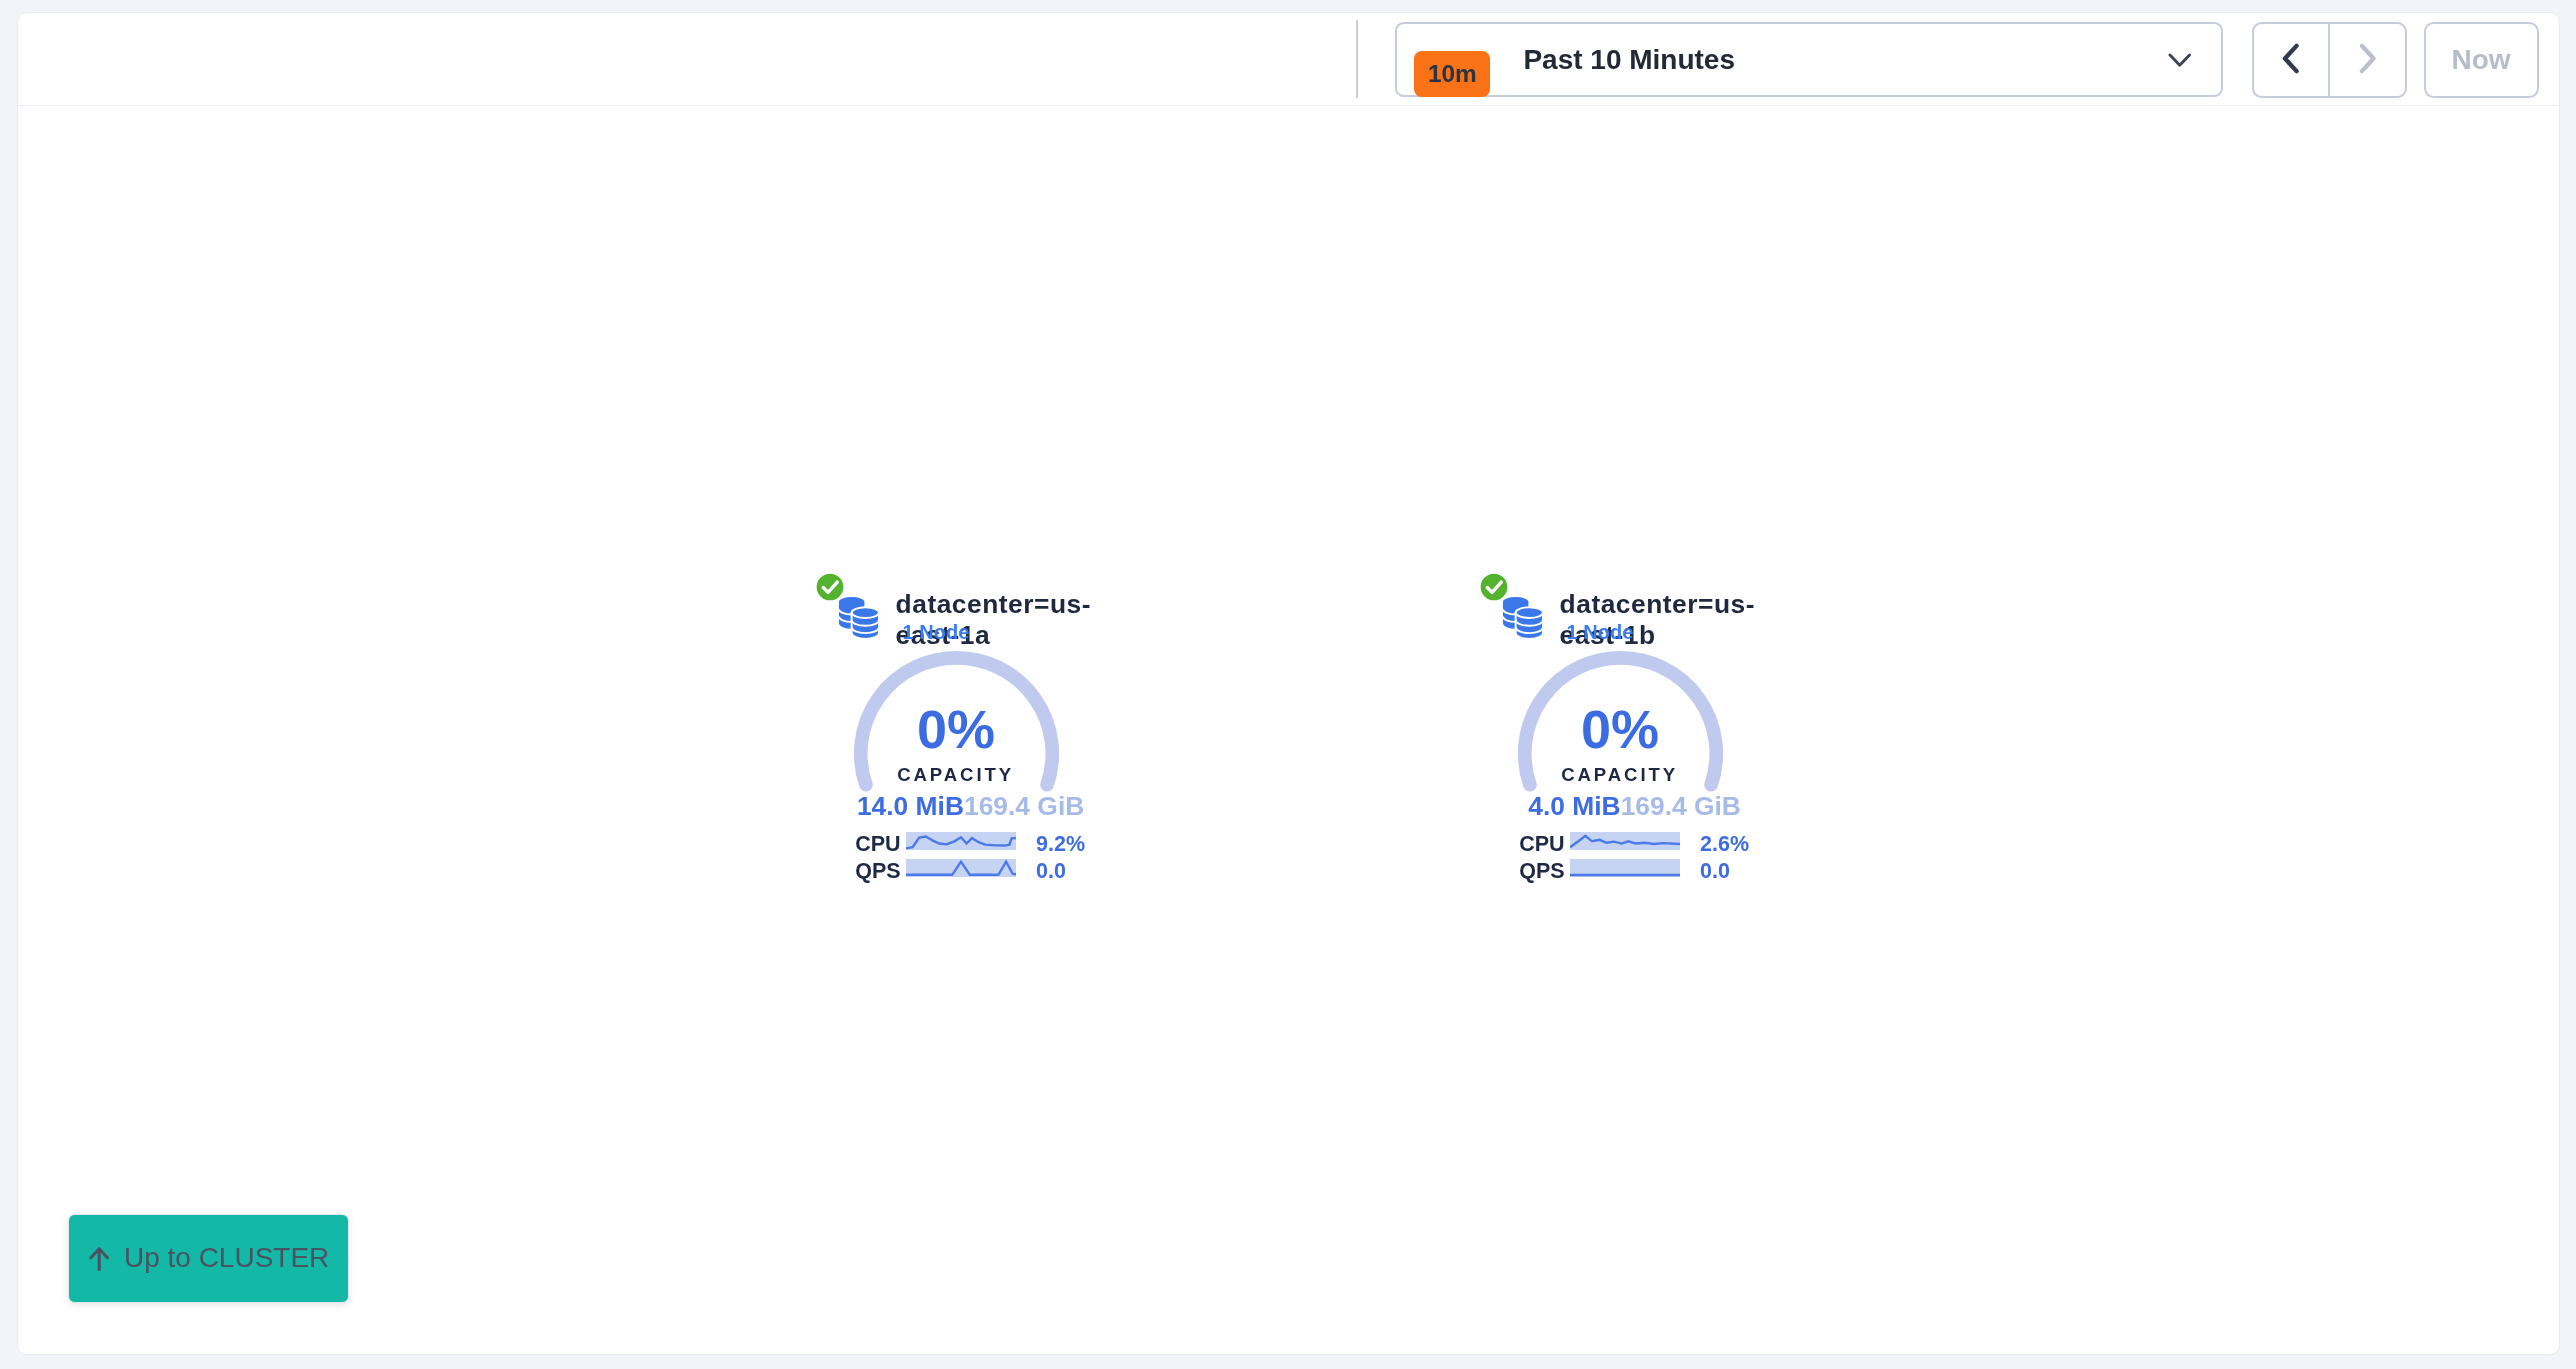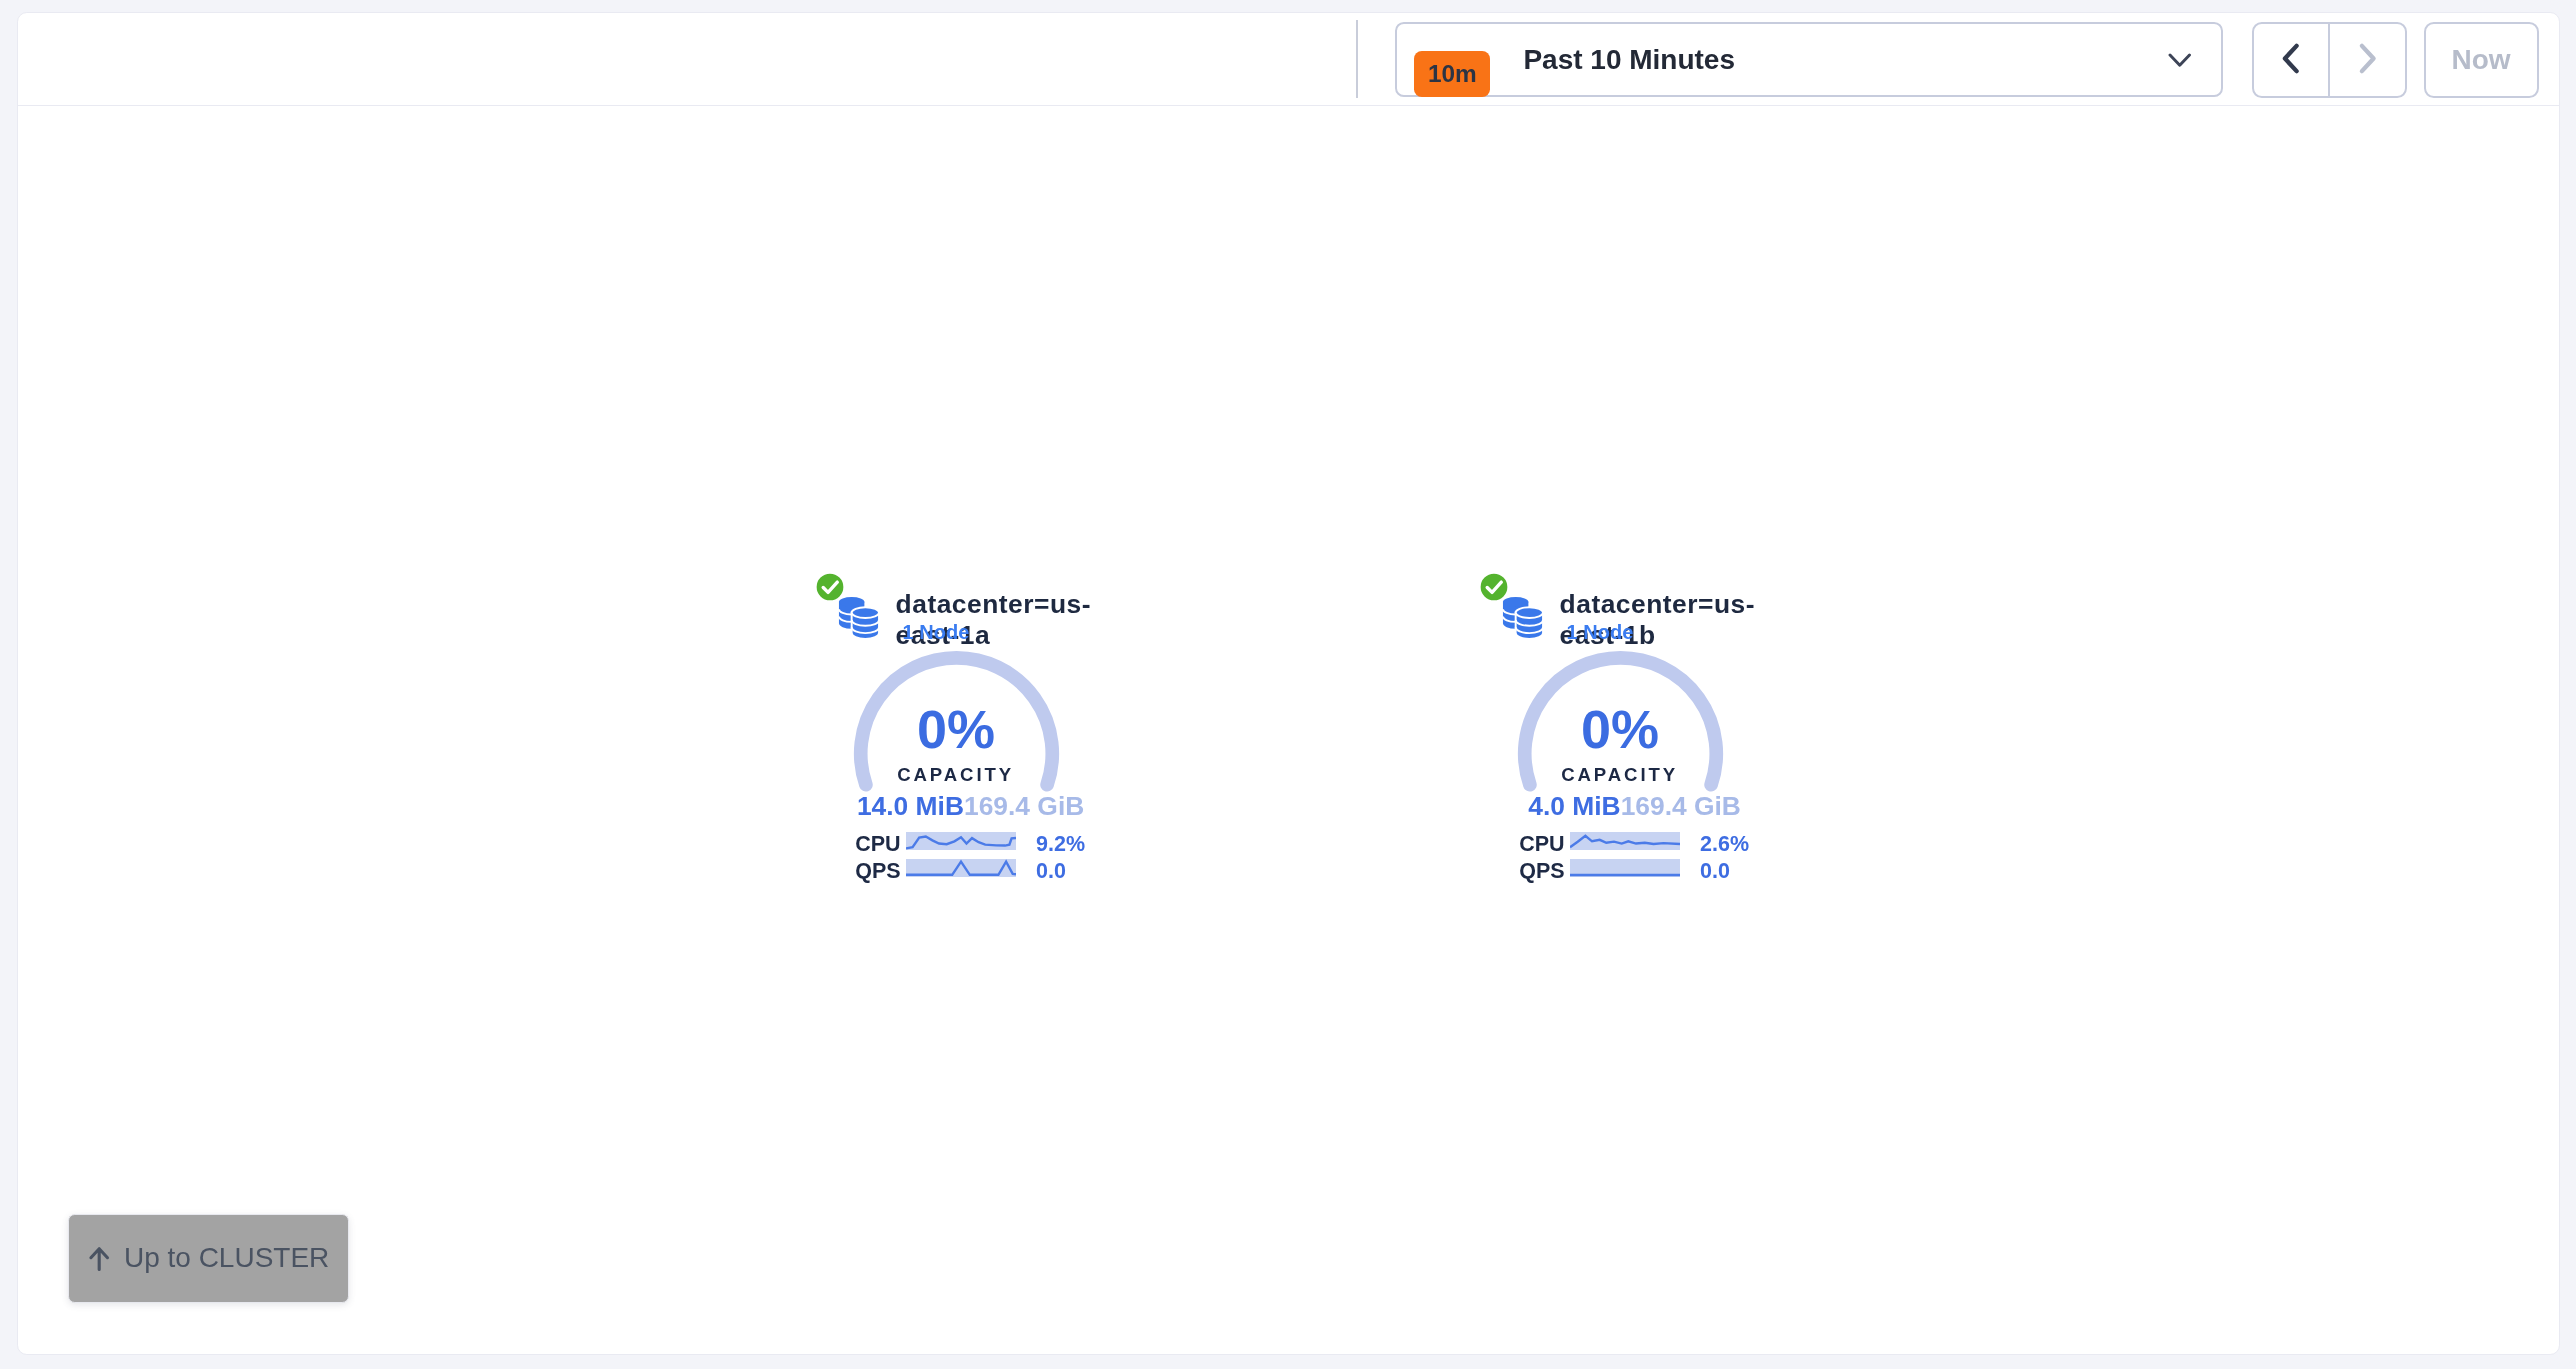--- a/index.html
+++ b/index.html
@@ -67,21 +67,21 @@
     display: flex; align-items: flex-start; }
   .stat-row.r1 { top: 262px; }
   .stat-row.r2 { top: 289px; }
   .stat-label { width: 58px; text-align: right; font-size: 21.5px; font-weight: 700;
     color: #1e2a45; }
   .spark { margin-left: 5.9px; width: 110px; height: 18.6px; background: #c7d3f2;
     display: block; }
   .stat-val { margin-left: 19.6px; font-size: 21.5px; font-weight: 700; color: #3e6de2; }
   
   .upbtn { position: absolute; left: 50px; top: 1201px; width: 281px; height: 89px;
-    background: #a3a3a3; border: 1px solid #e7e8ee; border-radius: 6.8px;
+    background: #14b8a6; border: 1px solid #e7e8ee; border-radius: 6.8px;
     box-shadow: 0 2px 7.8px rgba(70,75,100,0.14);
     display: flex; align-items: center; justify-content: center; gap: 12.7px;
     font-family: inherit; font-size: 28px; font-weight: 500; color: #4a5362;
     cursor: pointer; }
 </style>
 </head>
 <body>
 
 <div class="panel">
 

